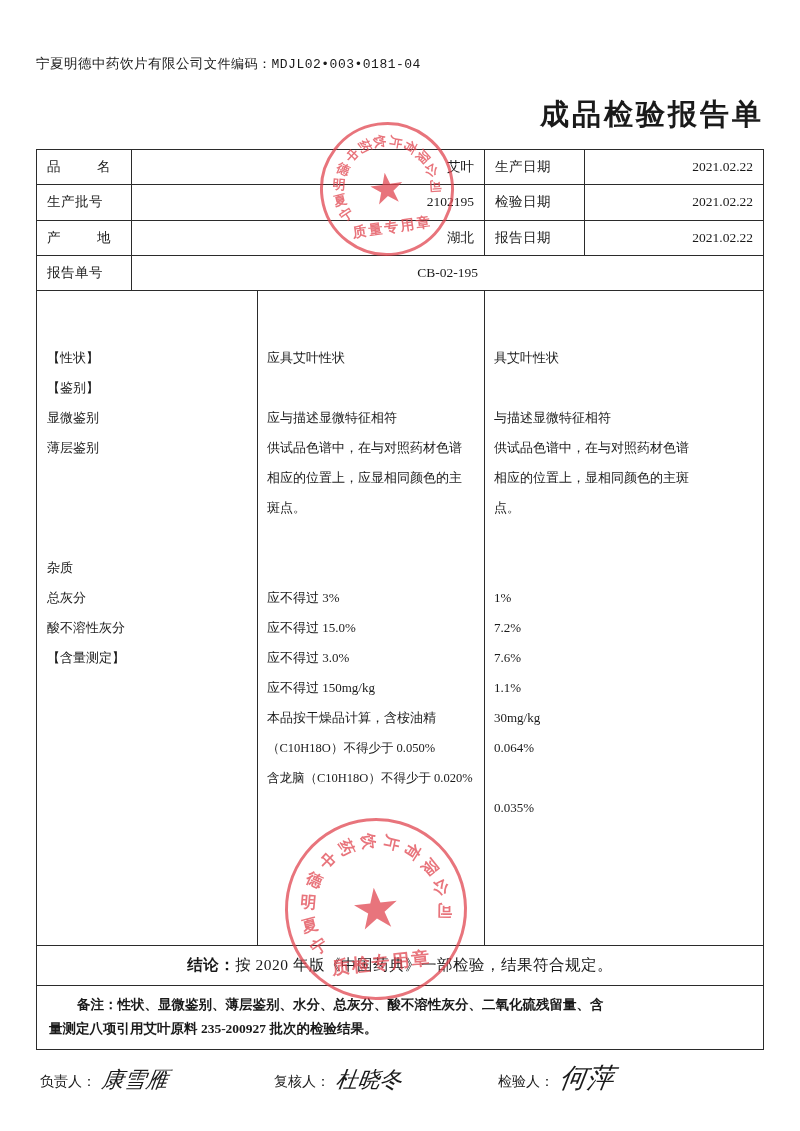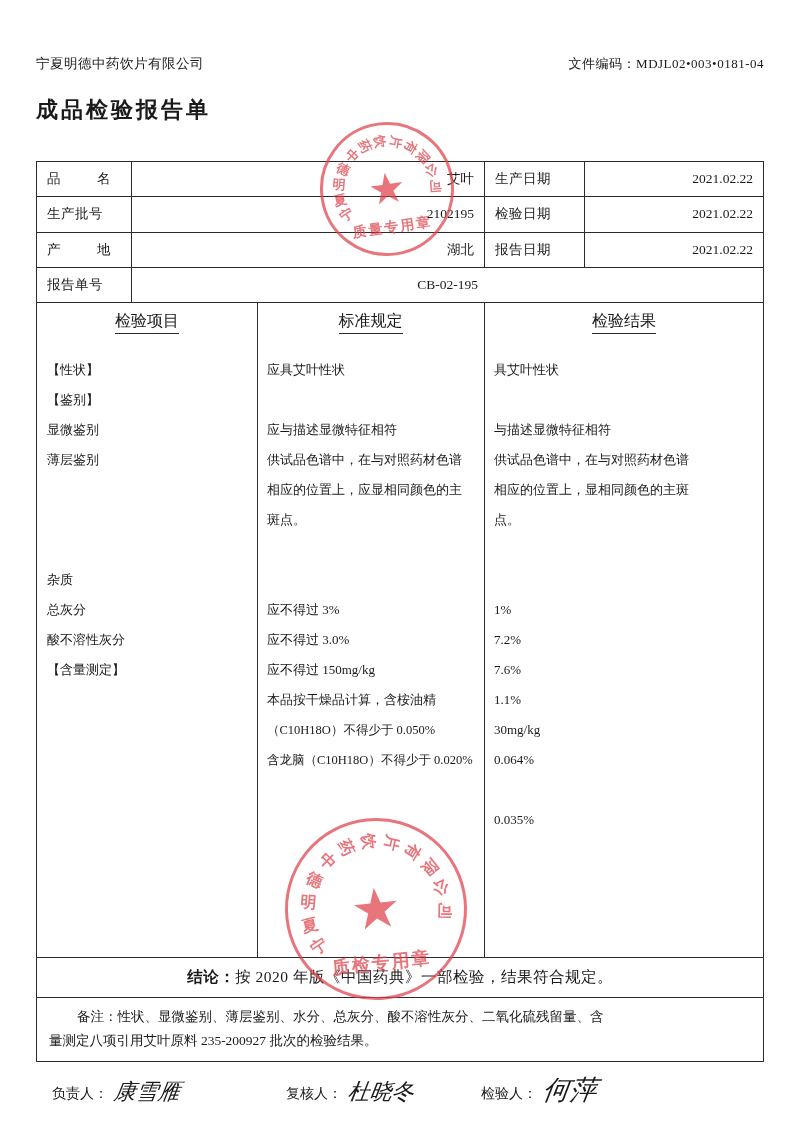--- a/index.html
+++ b/index.html
@@ -19,34 +19,34 @@
     position: relative;
     width: 800px;
     height: 1131px;
     box-sizing: border-box;
     padding: 55px 36px 0 36px;
   }
 
   
   .header-row {
     display: flex;
-    justify-content: space-between;
     align-items: baseline;
     font-size: 13.5px;
     letter-spacing: 0.5px;
+    font-family: Liberation Mono, monospace;
   }
   .company-name { white-space: nowrap; }
   .doc-code { white-space: nowrap; font-size: 13px; }
 
   .doc-title {
-    text-align: left;
-    font-size: 22px;
+    text-align: right;
+    font-size: 29px;
     font-weight: bold;
     letter-spacing: 3px;
-    margin: 22px 0 36px 0;
+    margin: 22px 0 14px 0;
     font-family: "Liberation Serif", "DejaVu Serif", serif;
   }
 
   
   table.main {
     border-collapse: collapse;
     width: 100%;
     table-layout: fixed;
   }
   table.main td {
@@ -133,20 +133,21 @@
     letter-spacing: 0.5px;
   }
   .concl b { font-weight: bold; }
   .remarks {
     border: 1px solid #2b2b2b;
     border-top: none;
     font-size: 13.5px;
     line-height: 1.75;
     padding: 7px 4px 9px 12px;
     text-indent: 0;
+    font-weight: bold;
   }
   .remarks .ind { display:block; text-indent: 28px; }
 
   
   .sigrow {
     display: flex;
     margin-top: 14px;
     font-size: 14px;
     align-items: flex-end;
   }
@@ -158,23 +159,23 @@
   .sig .hand {
     font-family: "DejaVu Serif", serif;
     font-style: italic;
     font-size: 22px;
     color: #1a1a1a;
     margin-left: 6px;
     line-height: 1;
     transform: skewX(-8deg);
     white-space: nowrap;
   }
-  .sig.s1 { margin-left: 16px; }
+  .sig.s1 { margin-left: 4px; }
   .sig.s2 { margin-left: 106px; }
-  .sig.s3 { margin-left: 67px; }
+  .sig.s3 { margin-left: 96px; }
   .sig.s3 .hand { font-size: 27px; }
 
   
   .stamp {
     position: absolute;
     border-radius: 50%;
     border: 3px solid #e0404a;
     color: #e0404a;
     opacity: 0.72;
     pointer-events: none;
@@ -296,31 +297,20 @@
           <div class="cell val center">CB-02-195</div>
         </td>
       </tr>
     </tbody>
   </table>
 
   <div class="body-box">
     <div class="vrule a"></div>
     <div class="vrule b"></div>
 
-    <div class="head-band">
-      <div class="col c1" style="text-align:center;padding-top:8px">
-        <span class="underline-txt">检验项目</span>
-      </div>
-      <div class="col c2" style="text-align:center;padding-top:8px">
-        <span class="underline-txt">标准规定</span>
-      </div>
-      <div class="col c3" style="text-align:center;padding-top:8px">
-        <span class="underline-txt">检验结果</span>
-      </div>
-    </div>
 
     <div class="col c1" style="top:52px">
       <div class="rowtxt">【性状】</div>
       <div class="rowtxt">【鉴别】</div>
       <div class="rowtxt">显微鉴别</div>
       <div class="rowtxt">薄层鉴别</div>
       <div class="rowtxt"></div>
       <div class="rowtxt"></div>
       <div class="rowtxt"></div>
       <div class="rowtxt">杂质</div>
@@ -334,20 +324,21 @@
     <div class="col c2" style="top:52px">
       <div class="rowtxt">应具艾叶性状</div>
       <div class="rowtxt"></div>
       <div class="rowtxt">应与描述显微特征相符</div>
       <div class="rowtxt">供试品色谱中，在与对照药材色谱</div>
       <div class="rowtxt">相应的位置上，应显相同颜色的主</div>
       <div class="rowtxt">斑点。</div>
       <div class="rowtxt"></div>
       <div class="rowtxt"></div>
       <div class="rowtxt">应不得过 3%</div>
+      <div class="rowtxt">应不得过 15.0%</div>
       <div class="rowtxt">应不得过 3.0%</div>
       <div class="rowtxt">应不得过 150mg/kg</div>
       <div class="rowtxt">本品按干燥品计算，含桉油精</div>
       <div class="rowtxt small">（C10H18O）不得少于 0.050%</div>
       <div class="rowtxt small">含龙脑（C10H18O）不得少于 0.020%</div>
     </div>
 
     <div class="col c3" style="top:52px">
       <div class="rowtxt">具艾叶性状</div>
       <div class="rowtxt"></div>

